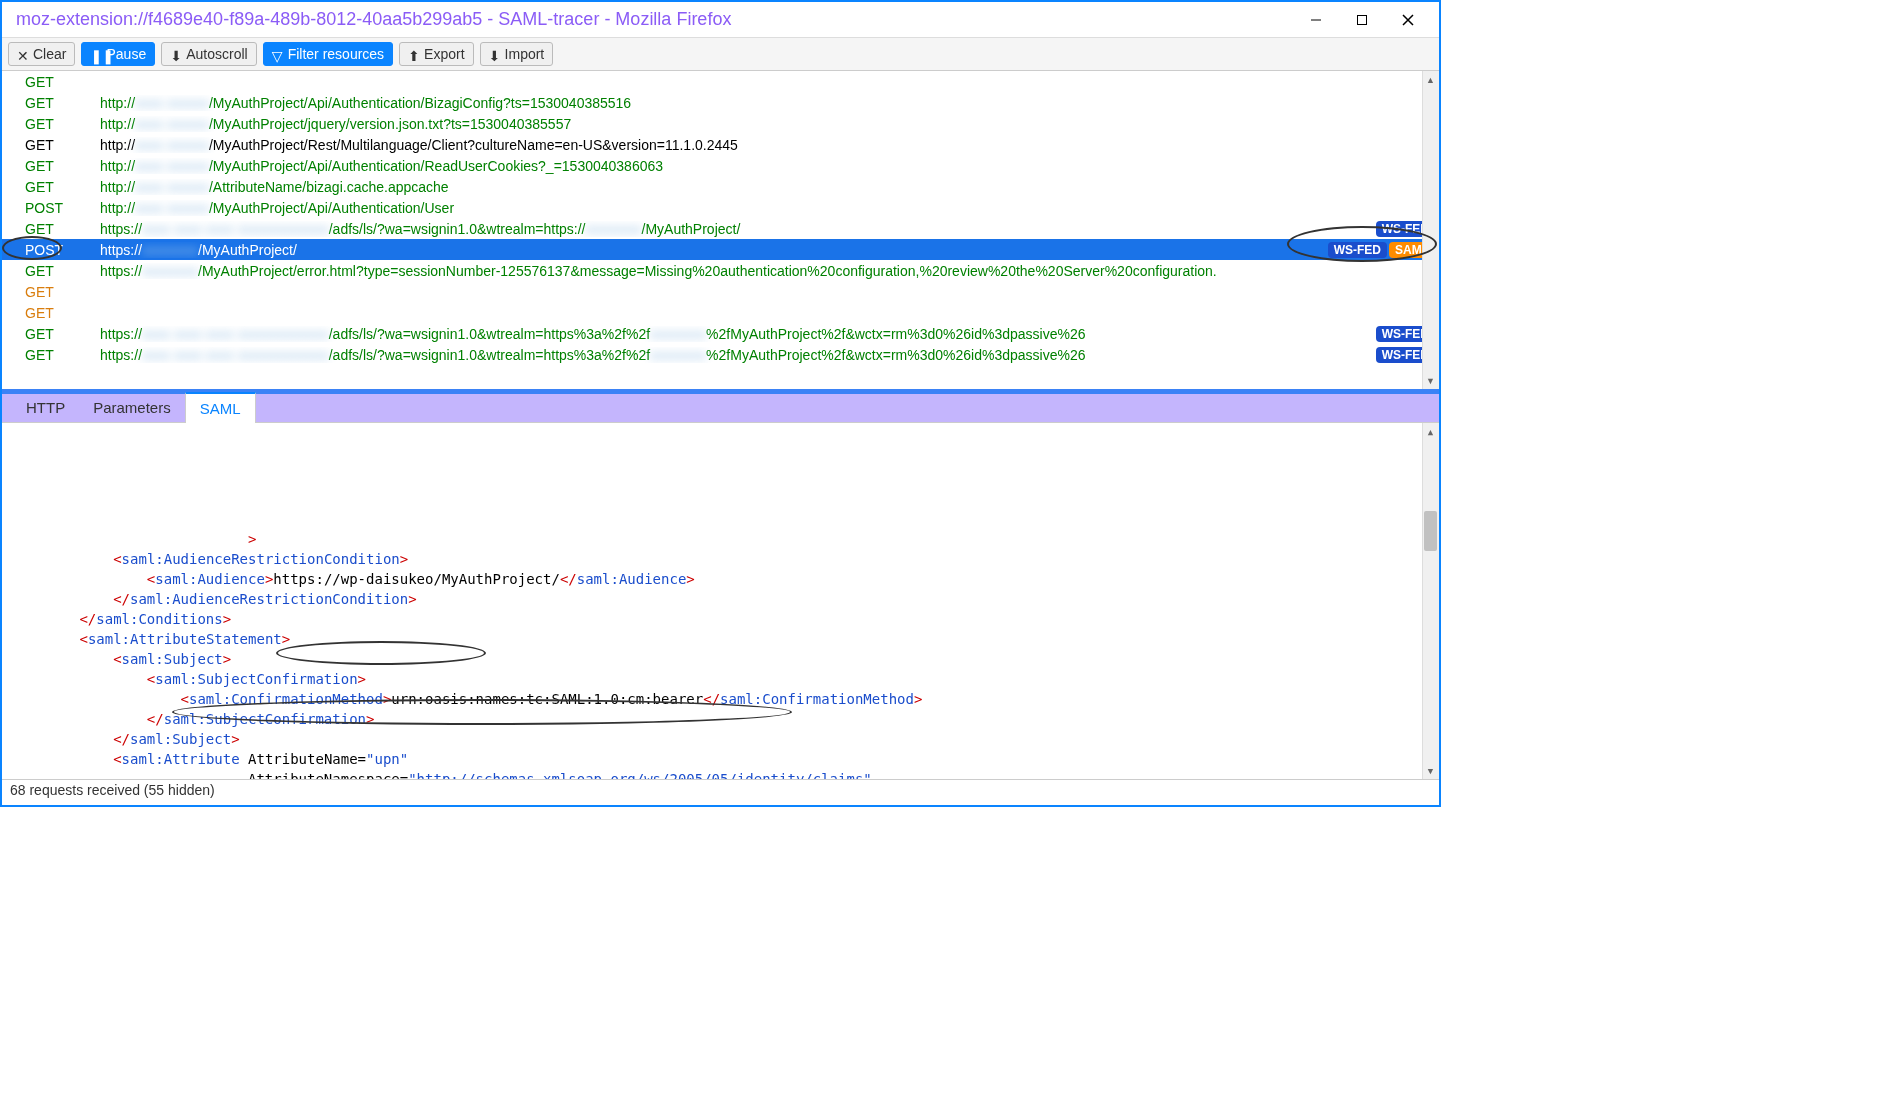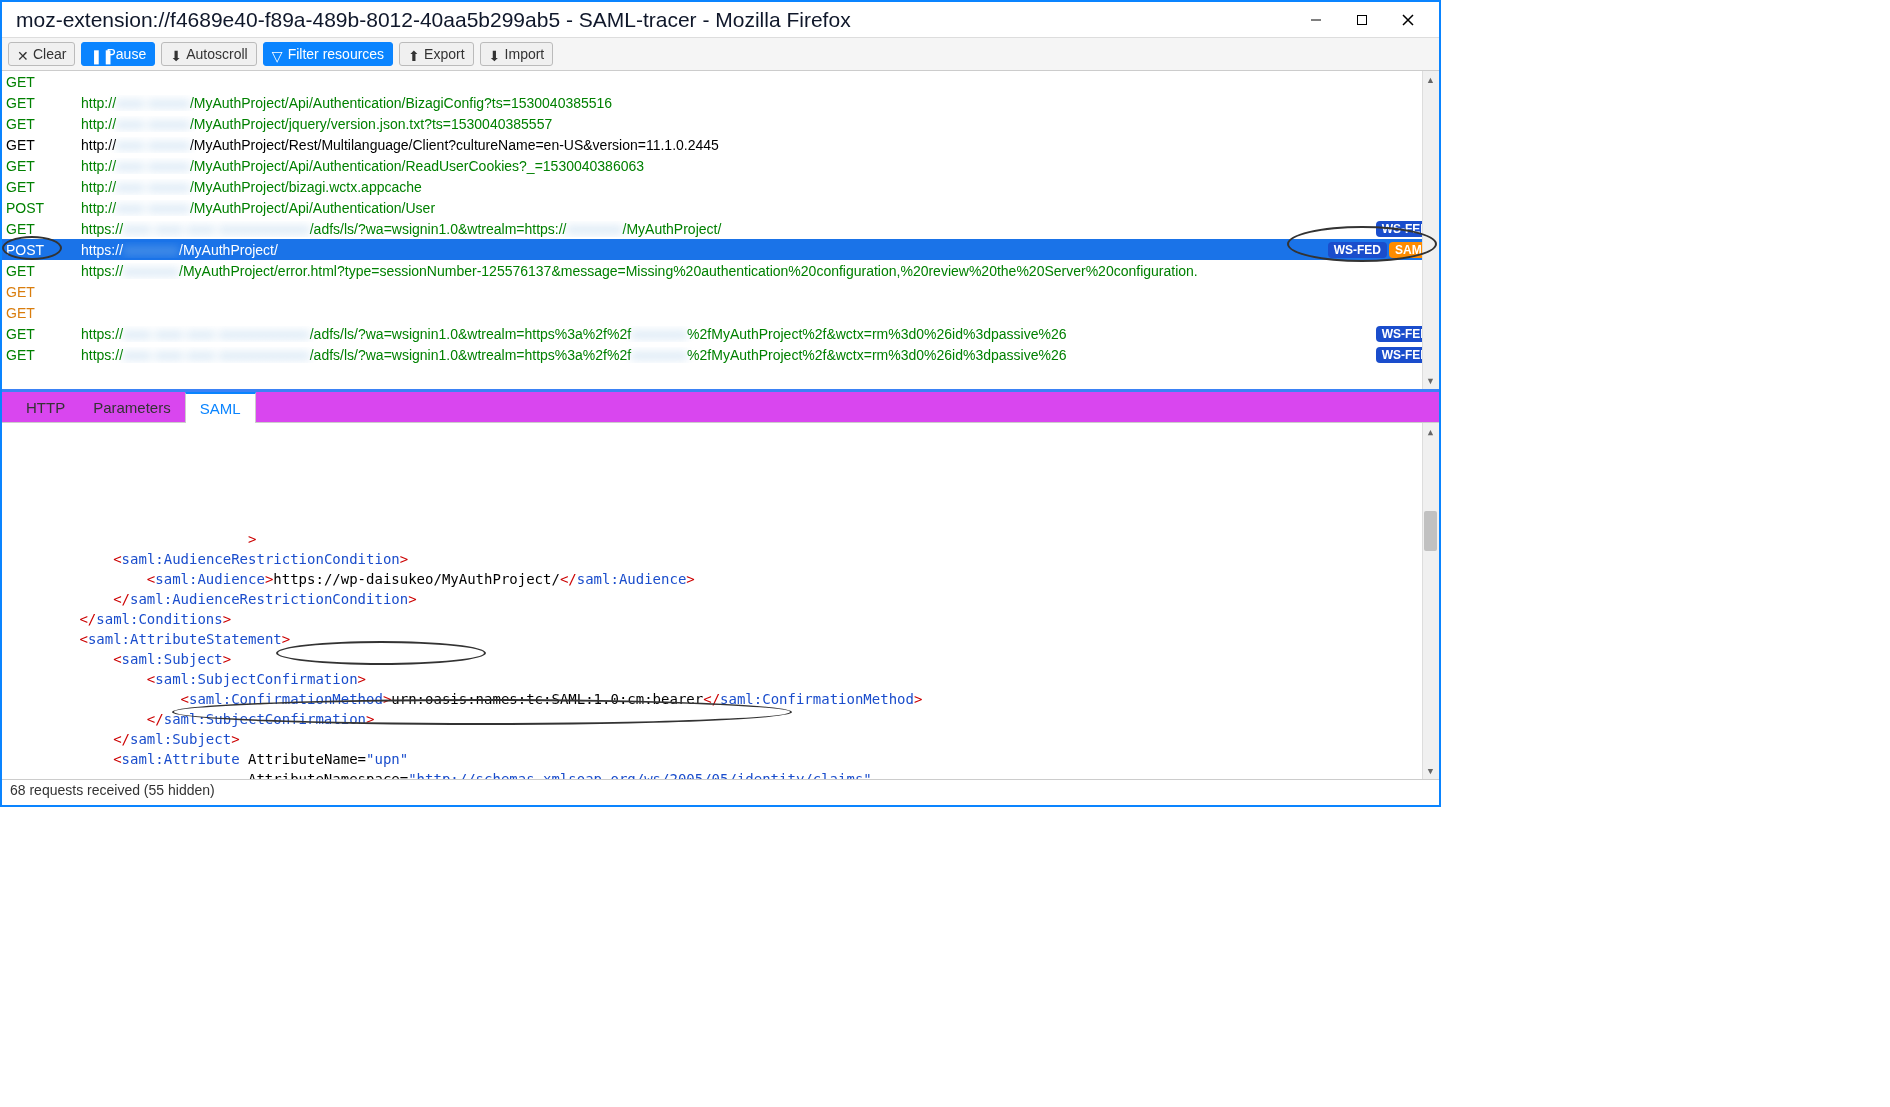--- a/index.html
+++ b/index.html
@@ -1,39 +1,39 @@
 <!DOCTYPE html>
 <html><head>
 <meta charset="utf-8">
 <style>
 * { margin:0; padding:0; box-sizing:border-box; }
 body { font-family:"Segoe UI",Arial,sans-serif; font-size:14px; background:#fff; border:2px solid #0a84ff; height:807px; width:1441px; display:flex; flex-direction:column; overflow:hidden; }
 .titlebar { display:flex; align-items:center; height:36px; padding:0 8px; border-bottom:1px solid #ddd; background:#fff; }
-.titlebar .title { flex:1; font-size:21px; color:#0f172a; padding-left:6px; }
+.titlebar .title { flex:1; font-size:18px; color:#8b5cf6; padding-left:6px; }
 .titlebar .wbtn { width:46px; height:32px; display:flex; align-items:center; justify-content:center; font-size:14px; color:#000; }
 .wbtn svg { width:12px; height:12px; }
 .toolbar { display:flex; align-items:center; padding:4px 6px; gap:6px; border-bottom:1px solid #ccc; background:#f5f5f5; }
 .tbtn { display:inline-flex; align-items:center; gap:4px; padding:3px 8px; border:1px solid #bbb; border-radius:3px; background:#f0f0f0; color:#333; font-size:14px; cursor:pointer; }
 .tbtn.blue { background:#0a84ff; color:#fff; border-color:#0a84ff; }
 .ticon { width:12px; height:12px; display:inline-block; }
 .requests { flex:0 0 318px; overflow:hidden; position:relative; font-family:"Segoe UI",Arial,sans-serif; font-size:14px; }
 .req-row { display:flex; align-items:center; height:21px; padding:0 4px; white-space:nowrap; }
 .req-row.sel { background:#1a73e8; color:#fff; }
-.req-row .method { width:75px; flex-shrink:0; }
+.req-row .method { width:75px; flex-shrink:0;margin-left:19px; }
 .req-row .url { flex:1; overflow:hidden; text-overflow:ellipsis; }
 .req-row .badges { display:flex; gap:2px; }
 .badge { font-weight:bold; font-size:12px; padding:1px 6px; border-radius:4px; color:#fff; }
 .badge.wsfed { background:#1a4dcc; }
 .badge.saml { background:#ff8c00; }
 .green { color:#008000; }
 .orange { color:#d97d0d; }
 .black { color:#000; }
 .blur { filter:blur(4px); color:#9ec5e6; }
 .circle { position:absolute; border:2px solid #333; border-radius:50%; pointer-events:none; }
-.tabs { display:flex; border-top:3px solid #3b82f6; border-bottom:1px solid #ccc; background:#d946ef; height:34px; align-items:flex-end; padding-left:10px;text-align:center; }
+.tabs { display:flex; border-top:5px solid #3b82f6; border-bottom:1px solid #ccc; background:#c4b5fd; height:34px; align-items:flex-end; padding-left:10px;text-align:center; }
 .tab { padding:6px 14px; color:#333; cursor:pointer; font-size:15px; }
 .tab.active { color:#0a84ff; border-top:2px solid #0a84ff; background:#fff; border-left:1px solid #ccc; border-right:1px solid #ccc; margin-bottom:-1px; }
 .detail { flex:1; overflow:auto; font-family:Consolas,monospace; font-size:14px; padding:6px 10px; position:relative; line-height:20px; white-space:pre; }
 .detail .tag { color:#1a4dcc; }
 .detail .pun { color:#cc0000; }
 .detail .attr { color:#000000; }
 .detail .str { color:#1a4dcc; }
 .detail .txt { color:#000; }
 .status { height:26px; border-top:1px solid #ccc; padding:2px 8px; display:flex; align-items:flex-start; font-size:14px; color:#333; }
 .scroll-v { position:absolute; right:0; top:0; bottom:0; width:17px; background:#f0f0f0; border-left:1px solid #ddd; }
@@ -115,21 +115,21 @@
       <span class="url"><span class="black">http://</span><span class="blur">xxxx xxxxxx</span><span class="black">/MyAuthProject/Rest/Multilanguage/Client?cultureName=en-US&amp;version=11.1.0.2445</span></span>
       <span class="badges"></span>
     </div>
     <div class="req-row">
       <span class="method green">GET</span>
       <span class="url"><span class="green">http://</span><span class="blur">xxxx xxxxxx</span><span class="green">/MyAuthProject/Api/Authentication/ReadUserCookies?_=1530040386063</span></span>
       <span class="badges"></span>
     </div>
     <div class="req-row">
       <span class="method green">GET</span>
-      <span class="url"><span class="green">http://</span><span class="blur">xxxx xxxxxx</span><span class="green">/MyAuthProject/bizagi.wctx.appcache</span></span>
+      <span class="url"><span class="green">http://</span><span class="blur">xxxx xxxxxx</span><span class="green">/AttributeName/bizagi.cache.appcache</span></span>
       <span class="badges"></span>
     </div>
     <div class="req-row">
       <span class="method green">POST</span>
       <span class="url"><span class="green">http://</span><span class="blur">xxxx xxxxxx</span><span class="green">/MyAuthProject/Api/Authentication/User</span></span>
       <span class="badges"></span>
     </div>
     <div class="req-row">
       <span class="method green">GET</span>
       <span class="url"><span class="green">https://</span><span class="blur">xxxx xxxx xxxx xxxxxxxxxxxxx</span><span class="green">/adfs/ls/?wa=wsignin1.0&amp;wtrealm=https://</span><span class="blur">xxxxxxxx</span><span class="green">/MyAuthProject/</span></span>

